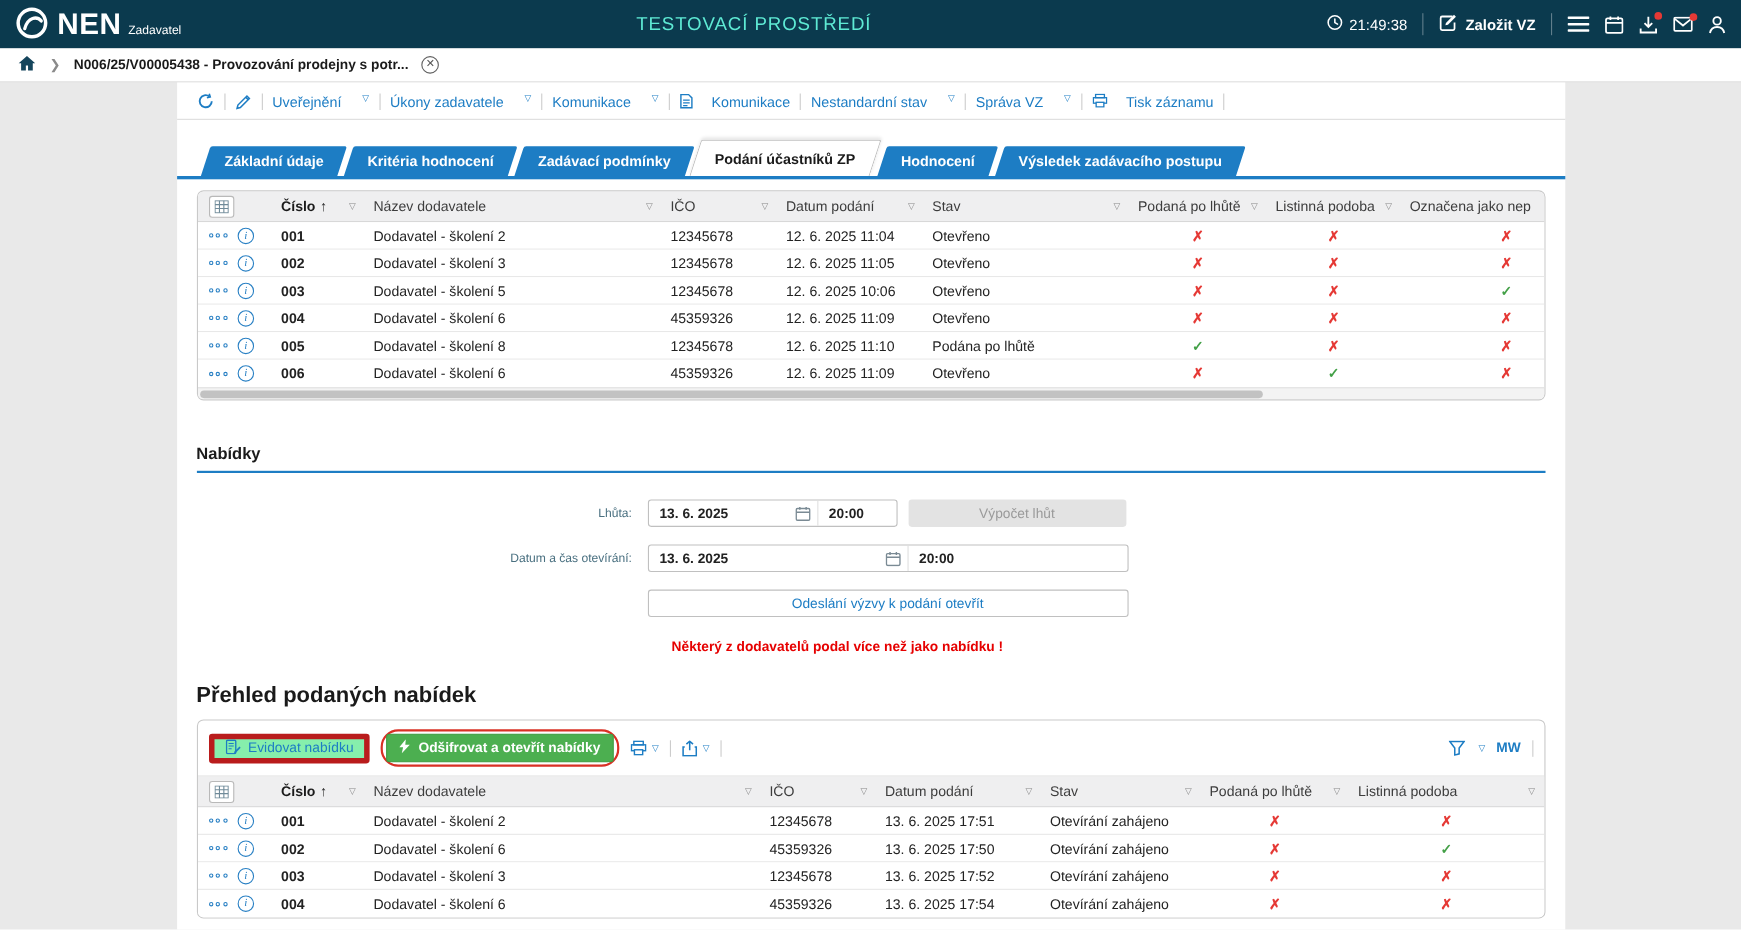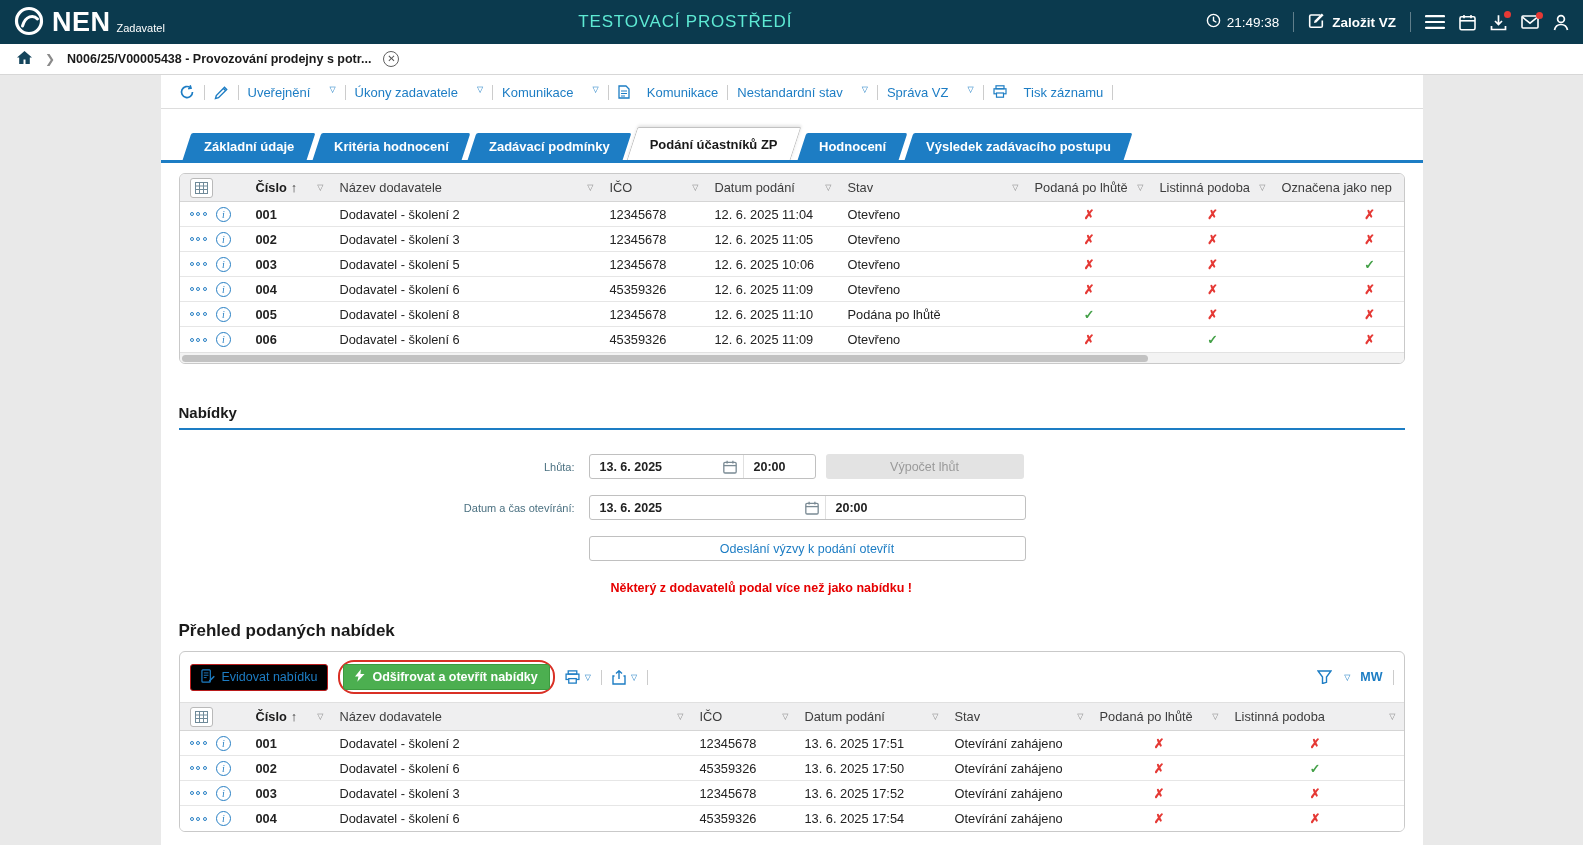--- a/index.html
+++ b/index.html
@@ -68,25 +68,25 @@
   .form{margin-top:24px}
   .frow{display:flex;align-items:center;margin-bottom:16px}
   .flabel{width:428px;text-align:right;color:#4a7080;font-size:11px;padding-right:14px;flex:0 0 auto}
   .dt{display:flex;align-items:center;border:1px solid #c0c0c0;border-radius:3px;height:25px;background:#fff}
   .dt .dval{padding:0 10px;font-weight:bold;font-size:12.5px;color:#222}
   .dt .dflex{flex:1 1 auto}
   .dt .tpart{border-left:1px solid #e0e0e0;height:100%;display:flex;align-items:center}
   .btn-disabled{width:198px;height:25px;background:#e3e3e3;color:#9a9a9a;border:none;border-radius:3px;font-size:12.5px;margin-left:10px;font-family:inherit}
   .btn-outline{width:437px;height:25px;background:#fff;border:1px solid #c0c0c0;border-radius:3px;color:#1d7dc4;font-size:12.5px;cursor:pointer;font-family:inherit}
   .warning{margin:20px 0 0 450px;color:#e60000;font-weight:bold;font-size:12.5px}
-  .subhead{margin:26px 18px 0;font-weight:bold;font-size:17px;color:#1a1a1a}
+  .subhead{margin:26px 18px 0;font-weight:bold;font-size:20px;color:#1a1a1a}
 
   
   .tt{display:flex;align-items:center;gap:10px;padding:8px 10px;border-bottom:1px solid #e0e0e0}
-  .btn-light{display:flex;align-items:center;gap:7px;height:27px;padding:0 10px;background:#000000;border:1px solid #b91c1c;border-radius:3px;color:#1d7dc4;font-size:12.5px;cursor:pointer;font-family:inherit}
+  .btn-light{display:flex;align-items:center;gap:7px;height:27px;padding:0 10px;background:#86efac;border:5px solid #b91c1c;border-radius:3px;color:#1d7dc4;font-size:12.5px;cursor:pointer;font-family:inherit}
   .red-wrap{border:2px solid #d93025;border-radius:16px;padding:2px 3px;display:inline-flex;align-items:flex-end}
   .btn-green{display:flex;align-items:center;gap:7px;height:26px;padding:0 11px;background:#4caf50;border:1px solid #3d9b40;border-radius:3px;color:#fff;font-weight:bold;font-size:12.5px;cursor:pointer;font-family:inherit}
   .tt-ic{display:flex;align-items:center;gap:3px;cursor:pointer}
   .tt-spacer{flex:1 1 auto}
   .mw{color:#1d7dc4;font-weight:bold;font-size:12.5px}
 </style>
 </head>
 <body>
 
 <header class="topbar">

